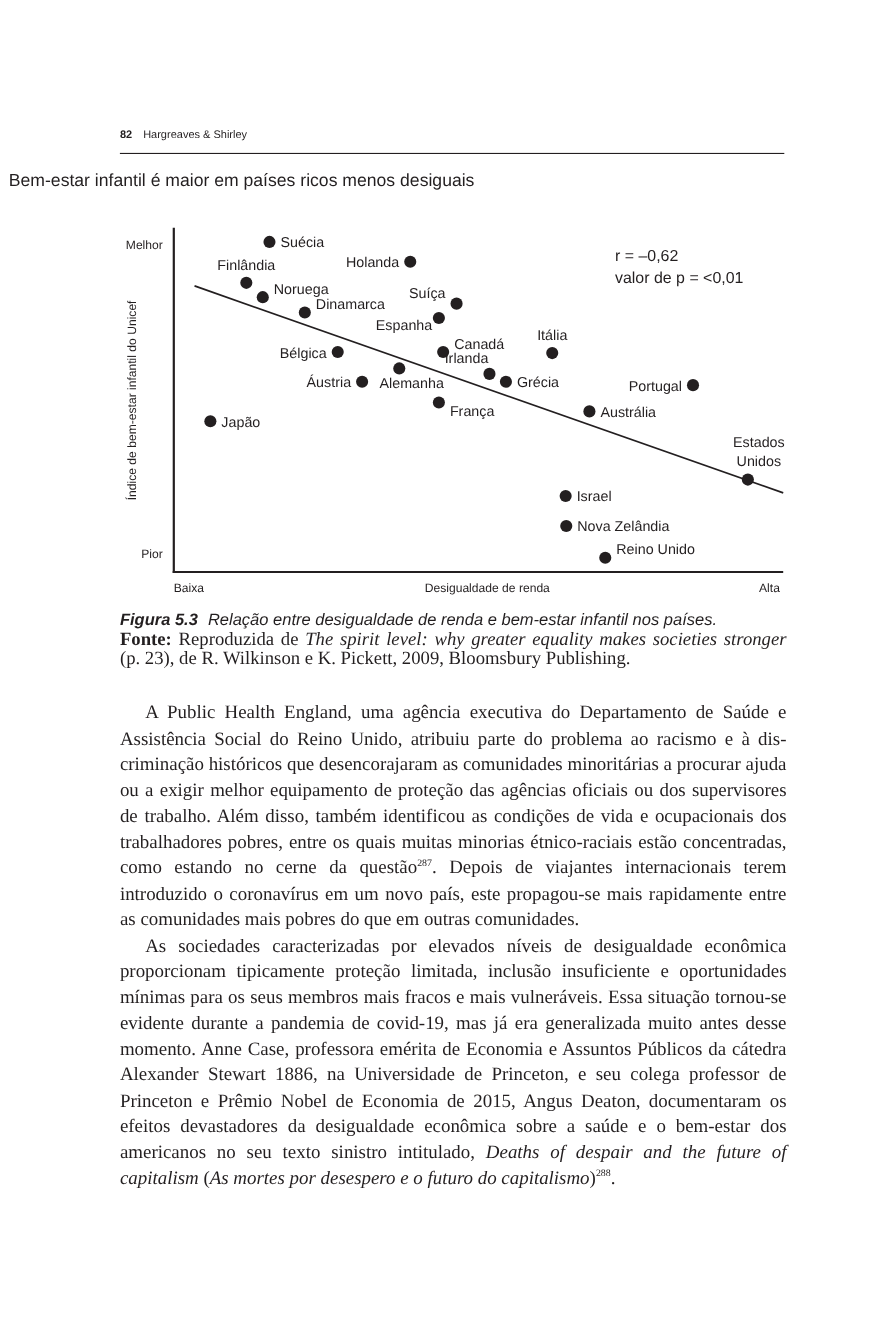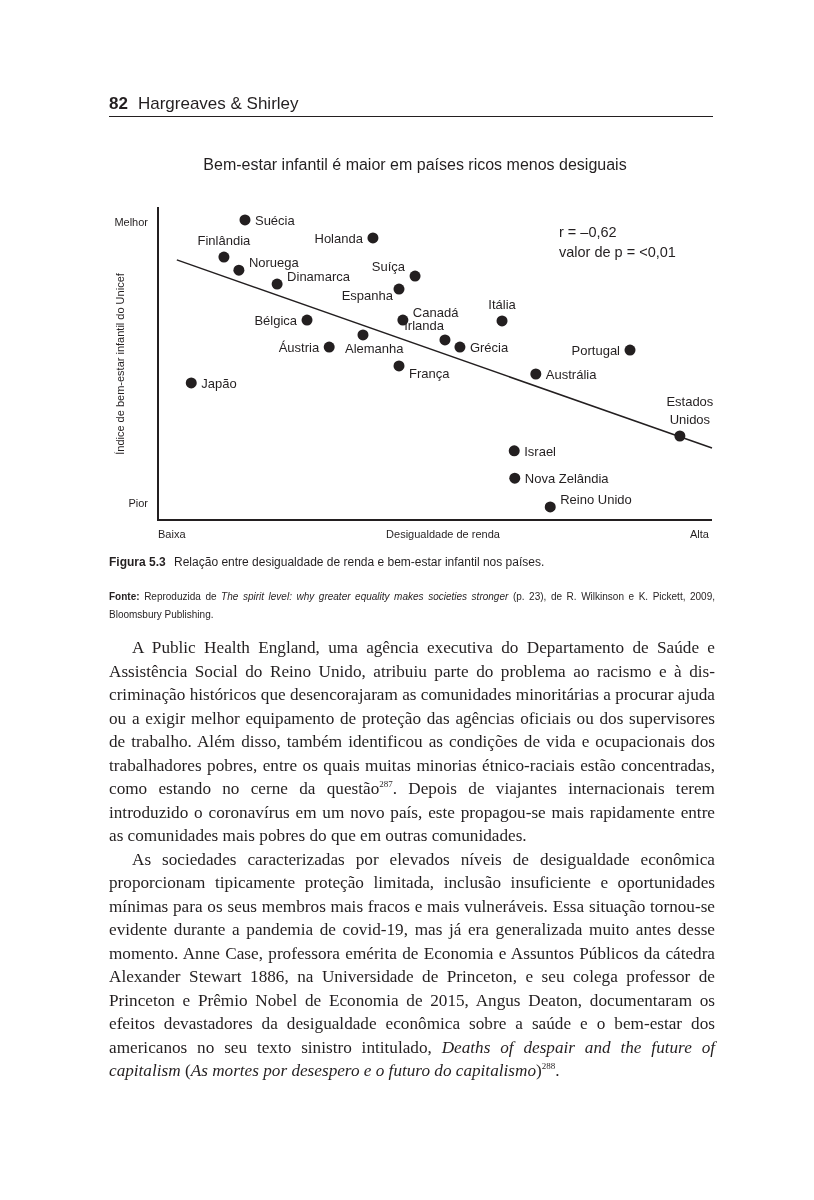--- a/index.html
+++ b/index.html
@@ -1,26 +1,26 @@
 <!DOCTYPE html>
 <html><head>
 <meta charset="utf-8">
 <style>
   html, body { margin: 0; padding: 0; background: #ffffff; }
   body { width: 814px; height: 1200px; position: relative; overflow: hidden; color: #231f20; }
-  .header { position: absolute; left: 109px; top: 94px; width: 604px; height: 22px; border-bottom: 1.3px solid #231f20; font-family: "Liberation Sans", sans-serif; font-size: 17px; }
+  .header { position: absolute; left: 109px; top: 117px; width: 604px; height: 22px; border-bottom: 1.3px solid #231f20; font-family: "Liberation Sans", sans-serif; font-size: 10px; }
   .header .pnum { font-weight: bold; margin-right: 10px; }
-  .chart-title { position: absolute; left: 0; width: 814px; top: 156px; text-align: center; font-family: "Liberation Sans", sans-serif; font-size: 16px; color: #231f20; }
+  .chart-title { position: absolute; left: 0; width: 814px; top: 156px; font-family: "Liberation Sans", sans-serif; font-size: 16px; color: #231f20; }
   .chart-title span { position: relative; left: 8px; }
   svg#chart { position: absolute; left: 0; top: 0; }
   svg text { font-family: "Liberation Sans", sans-serif; fill: #231f20; }
   .caption { position: absolute; left: 109px; top: 555px; width: 606px; font-family: "Liberation Sans", sans-serif; }
-  .caption .fig { font-size: 12px; margin-bottom: 19px; }
+  .caption .fig { font-size: 15px; margin-bottom: 0; font-style: italic; }
   .caption .fig b { margin-right: 5px; }
-  .caption .src { font-size: 10px; line-height: 17.5px; text-align: justify; }
+  .caption .src { font-size: 17px; line-height: 17.5px; text-align: justify; font-family: Liberation Serif, serif; }
   .body-text { position: absolute; left: 109px; top: 636px; width: 606px; font-family: "Liberation Serif", serif; font-size: 17.2px; line-height: 23.5px; text-align: justify; hyphens: manual; }
   .body-text p { margin: 0; text-indent: 23px; }
   sup { font-size: 9px; line-height: 0; vertical-align: super; margin-top: 11px; }
 </style>
 </head>
 <body>
 
 <div class="header">
   <span class="pnum">82</span><span>Hargreaves &amp; Shirley</span>
 </div>

